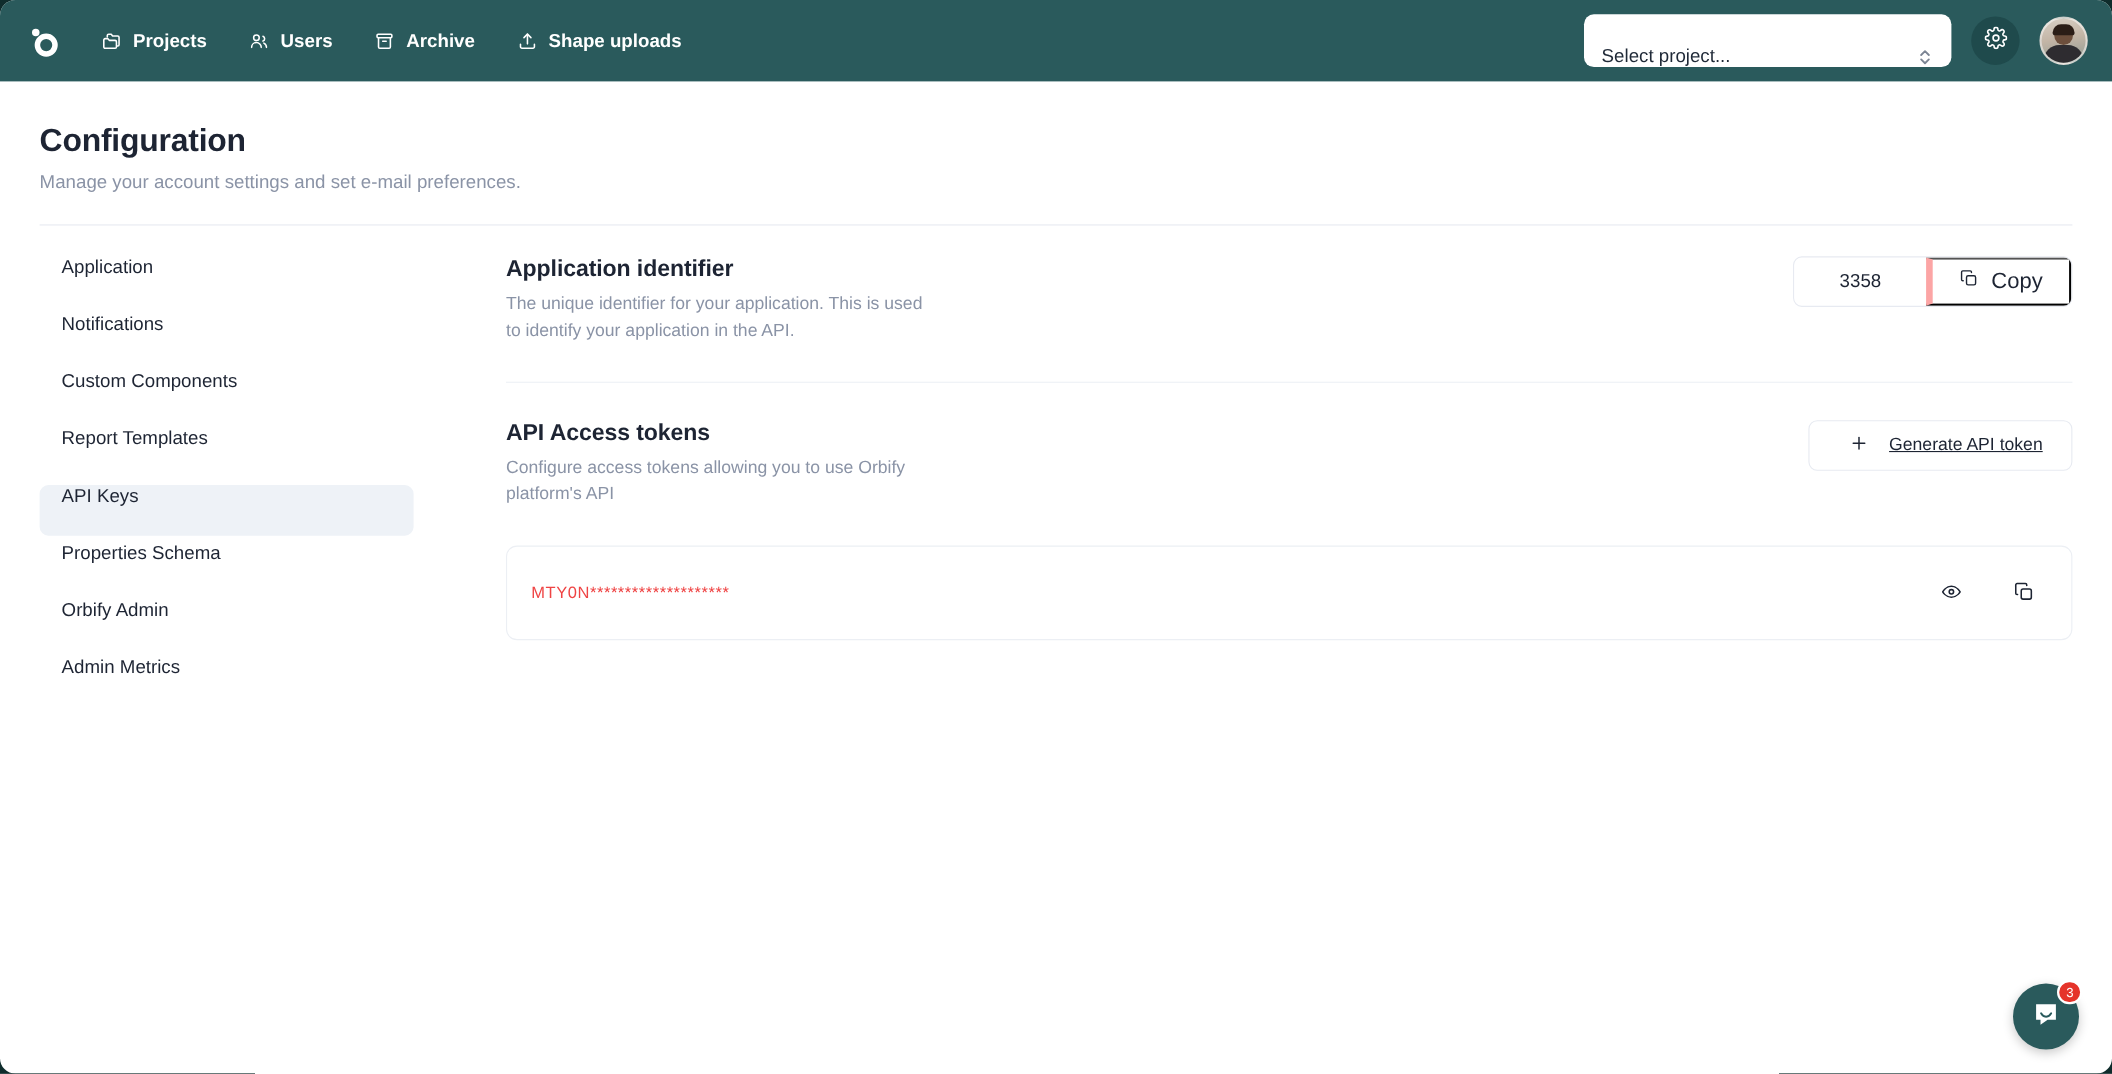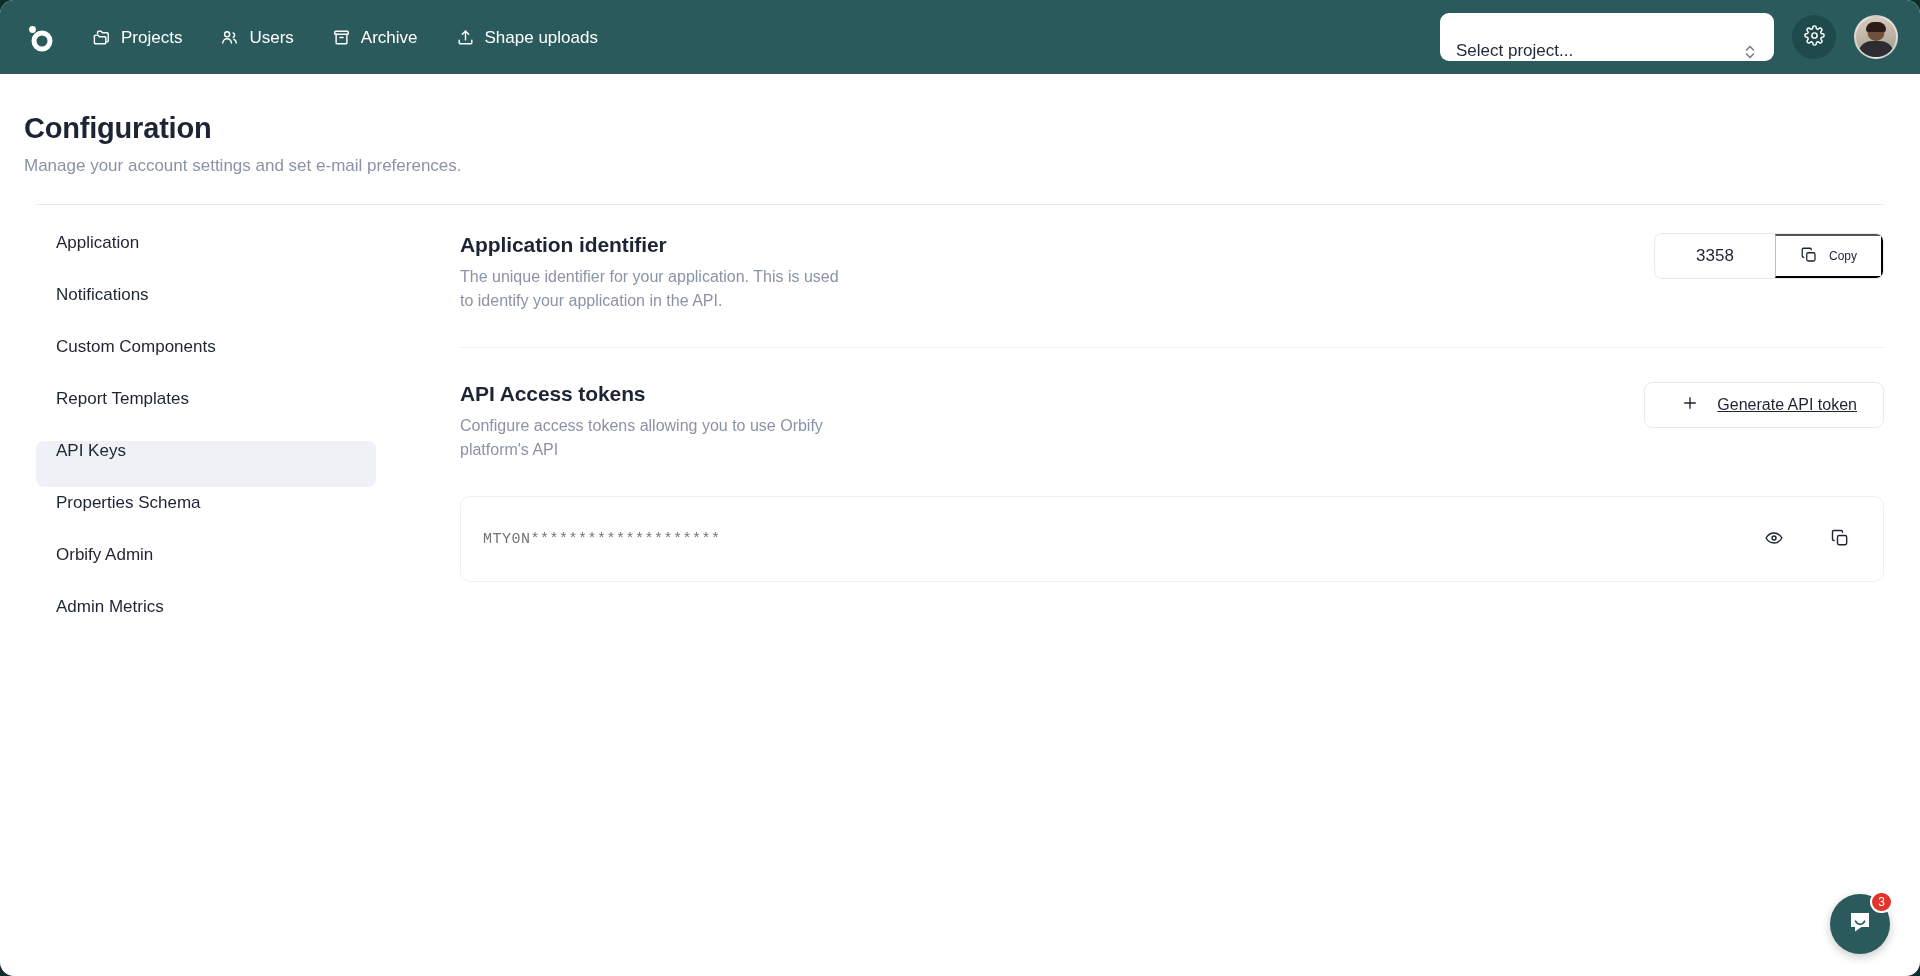--- a/index.html
+++ b/index.html
@@ -39,20 +39,21 @@
     align-items: center;
     justify-content: center;
     flex: 0 0 auto;
   }
   .logo-mark { display:block; }
 
   .nav {
     display: flex;
     gap: 34px;
     margin-left: 28px;
+    font-weight: bold;
   }
   .nav-item {
     display: flex;
     align-items: center;
     gap: 10px;
     color: #ffffff;
     font-size: 17px;
     line-height: 1;
     cursor: pointer;
     padding: 8px 2px;
@@ -124,21 +125,21 @@
     position: absolute;
     left: 50%; bottom: -4px;
     transform: translateX(-50%);
     width: 36px; height: 20px;
     border-radius: 14px 14px 0 0;
     background: #2e2c30;
   }
 
   
   .page-head {
-    padding: 38px 0 0 24px;
+    padding: 38px 0 0 36px;
   }
   .page-title {
     font-size: 29px;
     font-weight: bold;
     color: #1d2433;
     letter-spacing: -0.2px;
   }
   .page-sub {
     margin-top: 11px;
     font-size: 17px;
@@ -230,24 +231,24 @@
     min-width: 120px;
     padding: 0 22px;
     font-size: 17px;
     color: #1d2433;
   }
   .copy-btn {
     display: flex;
     align-items: center;
     gap: 11px;
     padding: 0 24px;
-    border-left: 1px solid #fca5a5;
+    border-left: 6px solid #fca5a5;
     background: #fff;
     cursor: pointer;
-    font-size: 12px;
+    font-size: 20px;
     color: #1d2433;
   }
 
   .generate-btn {
     display: flex;
     align-items: center;
     gap: 18px;
     height: 46px;
     padding: 0 26px 0 36px;
     border: 1px solid #e7eaf1;
@@ -270,23 +271,23 @@
     border: 1px solid #eceff4;
     border-radius: 10px;
     background: #fff;
     height: 86px;
     display: flex;
     align-items: center;
     padding: 0 30px 0 22px;
   }
   .token-value {
     font-size: 15px;
-    color: #737373;
+    color: #ef4444;
     letter-spacing: .5px;
-    font-family: Liberation Mono, monospace;
+    font-family: Liberation Sans, sans-serif;
   }
   .token-actions {
     margin-left: auto;
     display: flex;
     align-items: center;
     gap: 40px;
   }
   .icon-btn {
     display: flex;
     align-items: center;

